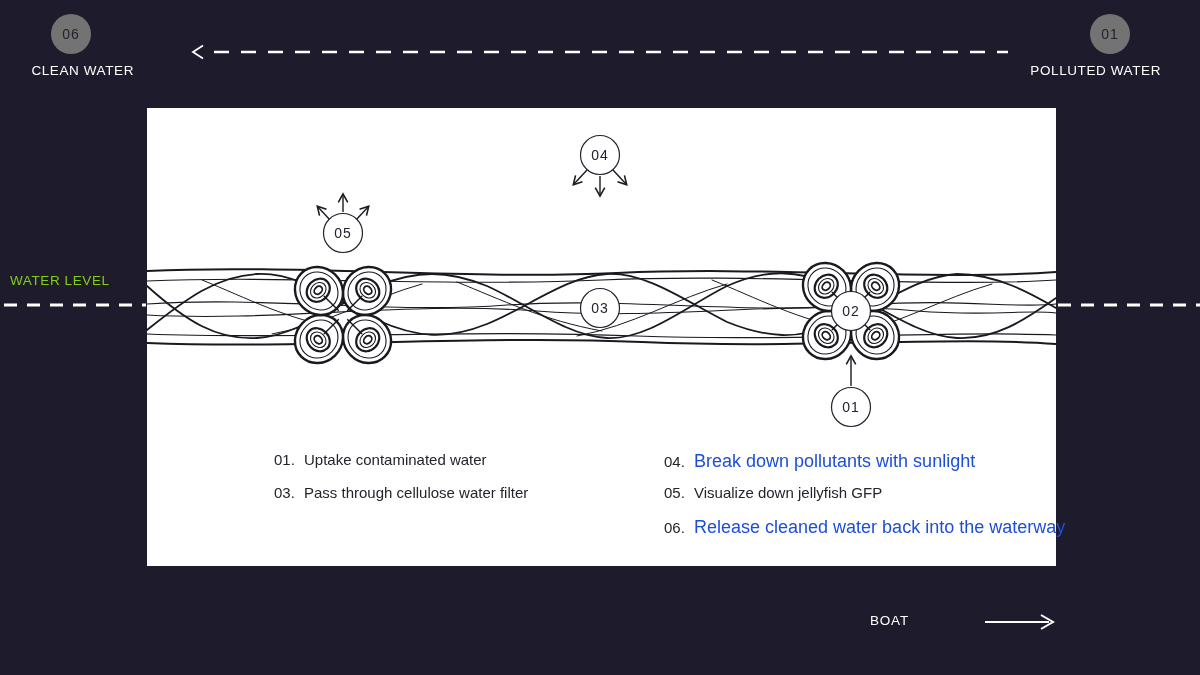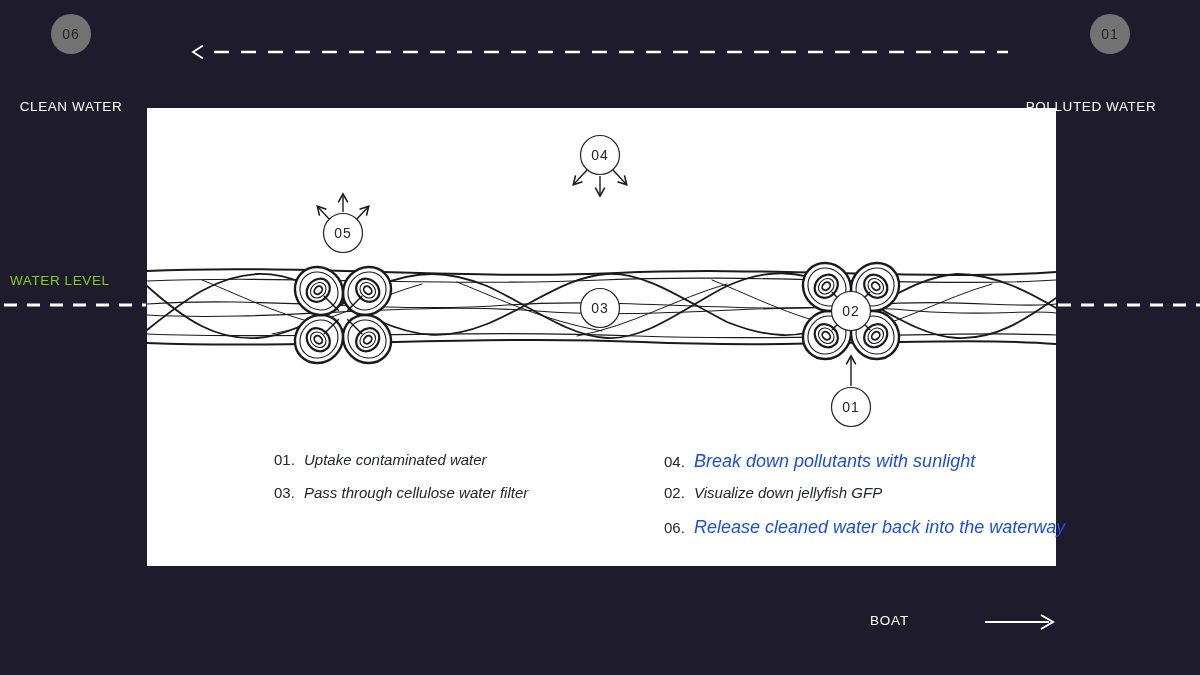--- a/index.html
+++ b/index.html
@@ -11,39 +11,39 @@
   }
   
   .badge{
     position:absolute;width:40px;height:40px;border-radius:50%;
     background:#737373;color:#23222e;
     display:flex;align-items:center;justify-content:center;
     font-size:14px;letter-spacing:1px;font-weight:400;
   }
   .badge-label{
     position:absolute;font-size:13.5px;letter-spacing:0.6px;color:#ffffff;
-    text-align:center;white-space:nowrap;margin-top:36px;
+    text-align:right;white-space:nowrap;
   }
   .wl-label{
     position:absolute;left:10px;top:273px;width:126px;text-align:left;
     font-size:13.5px;letter-spacing:0.6px;color:#84cc16;white-space:nowrap;
   }
   svg{display:block;}
   .abs{position:absolute;}
   
   .panel{
     position:absolute;left:147px;top:108px;width:909px;height:458px;
     background:#ffffff;
   }
   .art{position:absolute;left:0;top:0;}
   
   .legend-col{position:absolute;color:#22252c;}
   .legend-row{display:flex;align-items:baseline;height:20px;margin-bottom:13px;white-space:nowrap;margin-left:40px;}
   .legend-num{font-size:15px;min-width:30px;color:#22252c;}
-  .legend-text{font-size:15px;color:#22252c;font-style:italic;}
+  .legend-text{font-size:15px;color:#22252c;}
   .legend-text.alt{font-size:18px;color:#1d4ed8;}
   
   .boat-label{
     position:absolute;left:870px;top:613px;width:100px;
     font-size:13.5px;letter-spacing:0.8px;color:#ffffff;
   }
 </style>
 </head>
 <body>
 
@@ -167,21 +167,21 @@
         <span class="legend-num">03.</span>
         <span class="legend-text">Pass through cellulose water filter</span>
       </div>
     </div>
     <div class="legend-col" style="left:477px;top:343px;">
       <div class="legend-row">
         <span class="legend-num">04.</span>
         <span class="legend-text alt">Break down pollutants with sunlight</span>
       </div>
       <div class="legend-row">
-        <span class="legend-num">02.</span>
+        <span class="legend-num">05.</span>
         <span class="legend-text">Visualize down jellyfish GFP</span>
       </div>
       <div class="legend-row">
         <span class="legend-num">06.</span>
         <span class="legend-text alt">Release cleaned water back into the waterway</span>
       </div>
     </div>
   </div>
 
   <div class="boat-label">BOAT</div>

